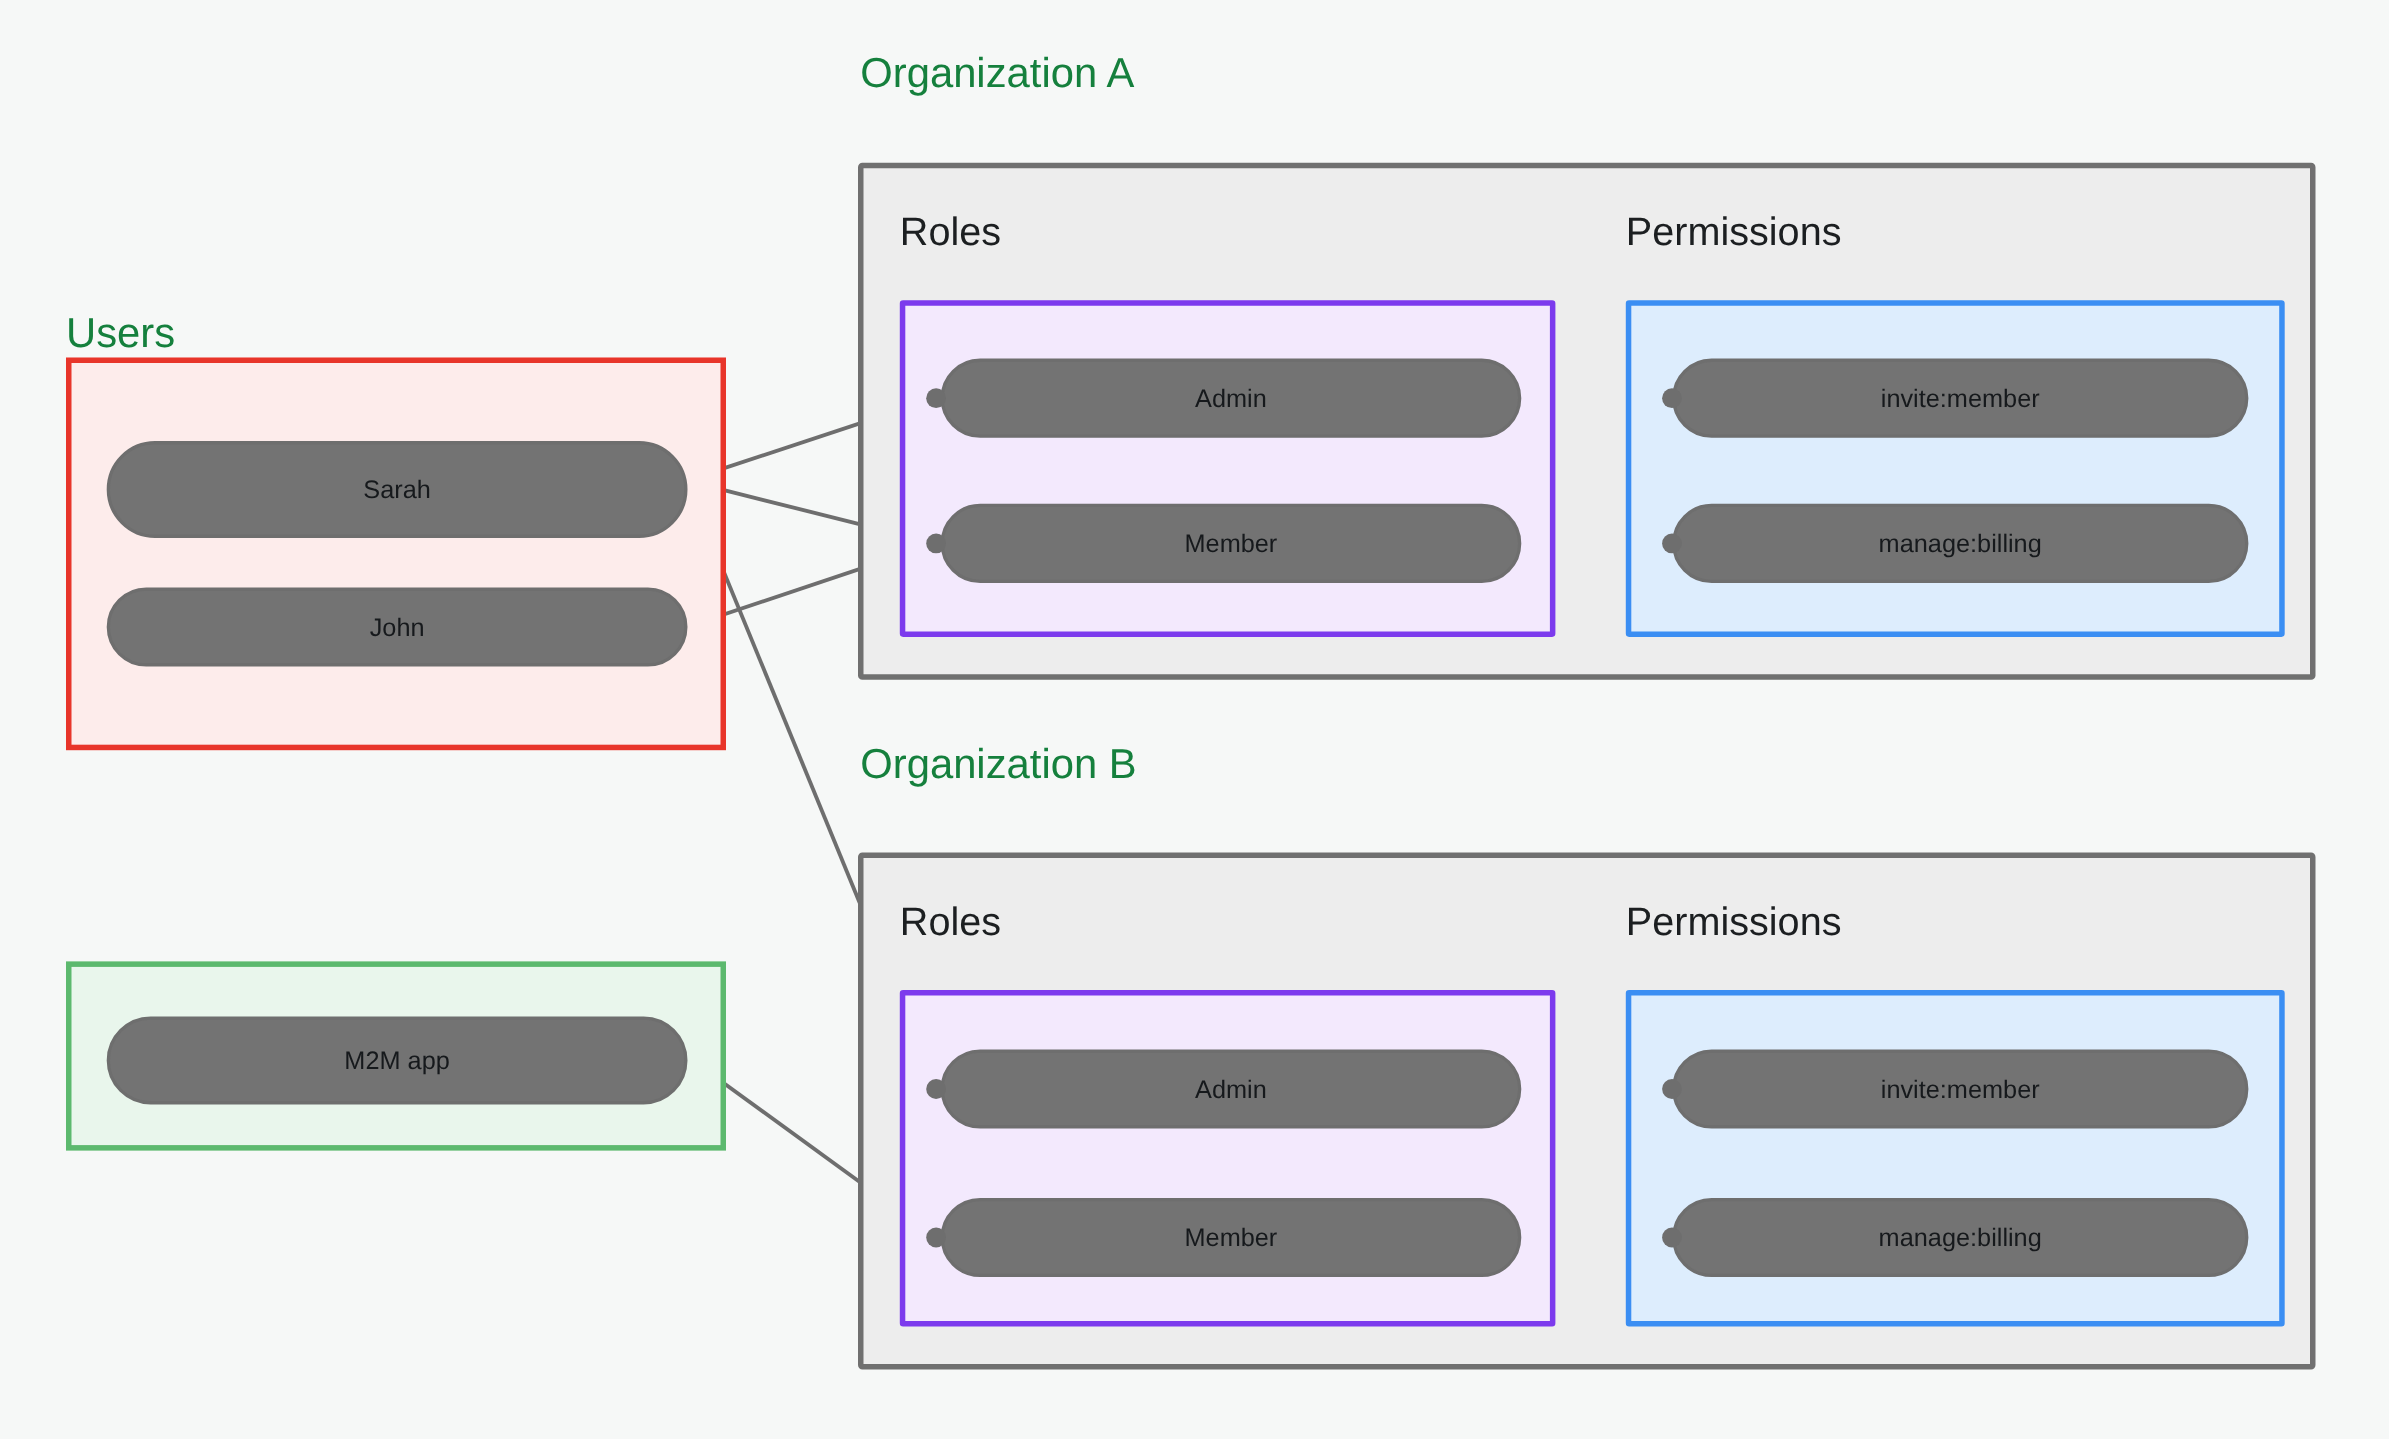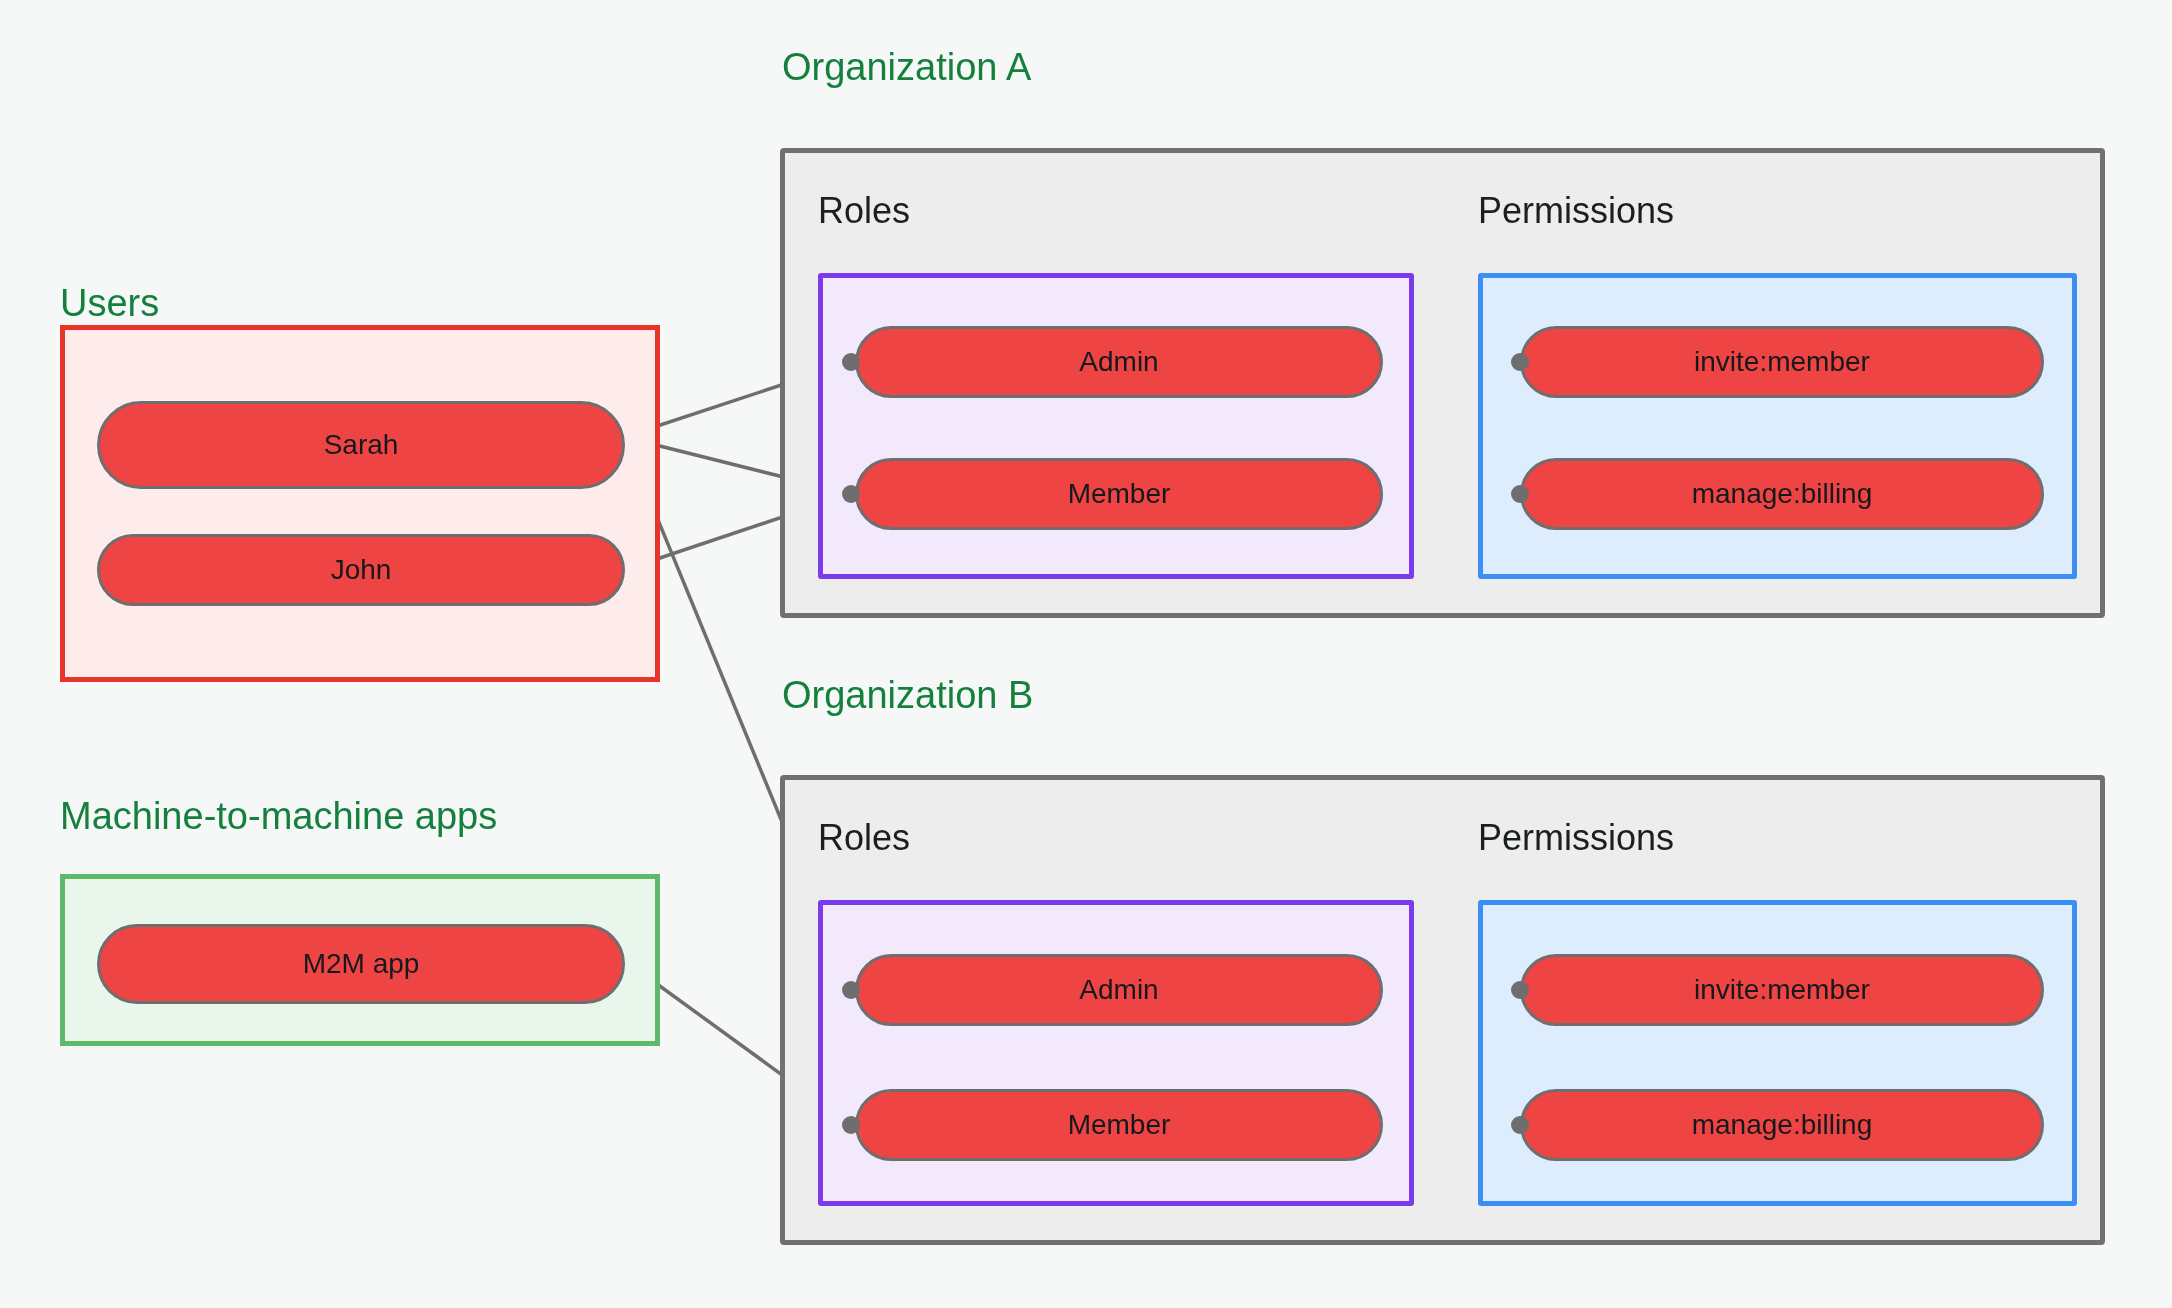--- a/index.html
+++ b/index.html
@@ -72,27 +72,27 @@
   .section-label {
     position: absolute;
     font-size: 36px;
     color: #1c1f21;
     white-space: nowrap;
     z-index: 4;
   }
   .pill {
     position: absolute;
     box-sizing: border-box;
-    background: #ef4444;
+    background: #737373;
     border: 3px solid #6e6e6e;
     border-radius: 999px;
     display: flex;
     align-items: center;
     justify-content: center;
-    font-size: 28px;
+    font-size: 23px;
     color: #16191c;
     z-index: 5;
     white-space: nowrap;
   }
   .dot {
     position: absolute;
     width: 18px;
     height: 18px;
     border-radius: 50%;
     background: #6e6e6e;
@@ -131,21 +131,20 @@
     </g>
   </svg>
 
   <div class="group-title" style="left:60px; top:246px;margin-top:36px;">Users</div>
 
   <div class="bigbox users-box"></div>
 
   <div class="pill" style="left:97px; top:401px; width:528px; height:88px;">Sarah</div>
   <div class="pill" style="left:97px; top:534px; width:528px; height:72px;">John</div>
 
-  <div class="group-title" style="left:60px; top:795px;">Machine-to-machine apps</div>
 
   <div class="bigbox m2m-box"></div>
 
   <div class="pill" style="left:97px; top:924px; width:528px; height:80px;">M2M app</div>
 
   <div class="group-title" style="left:782px; top:46px;">Organization A</div>
 
   <div class="bigbox org-box org-a-box"></div>
 
   <div class="section-label" style="left:818px; top:190px;">Roles</div>

